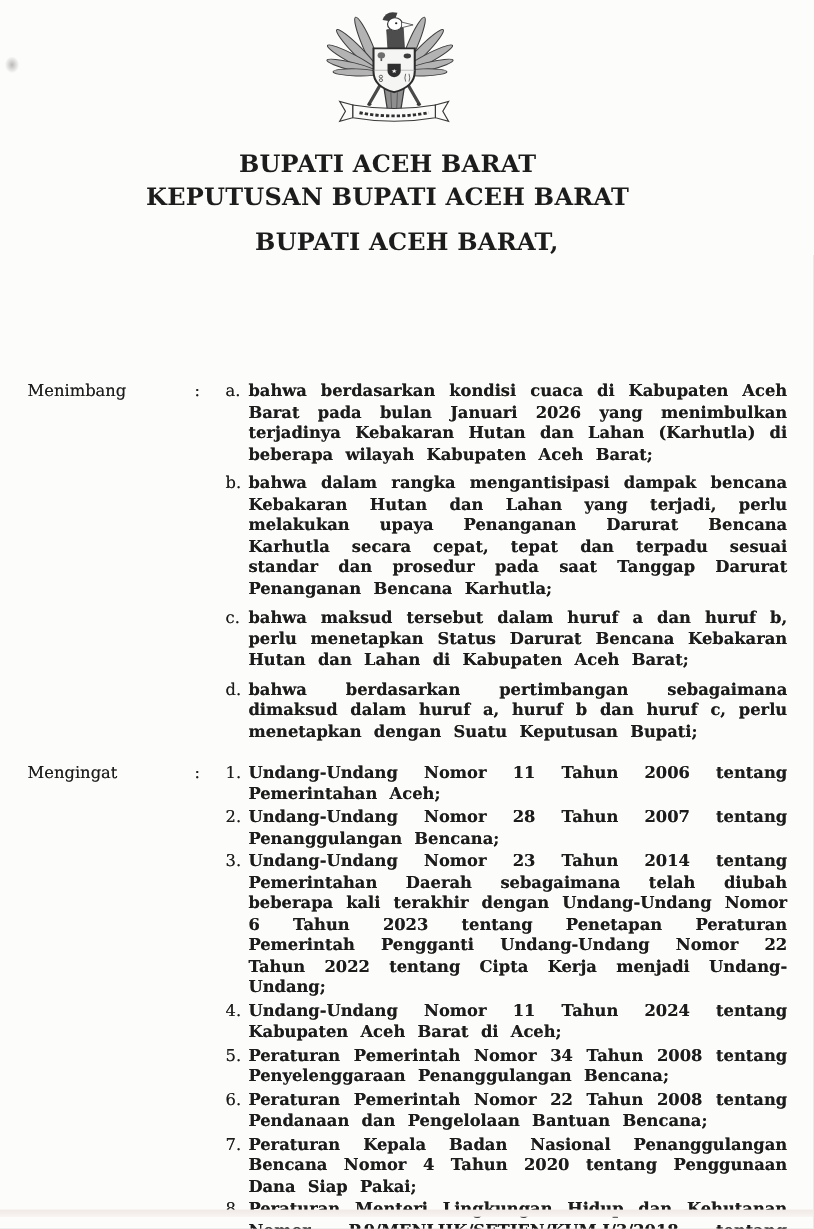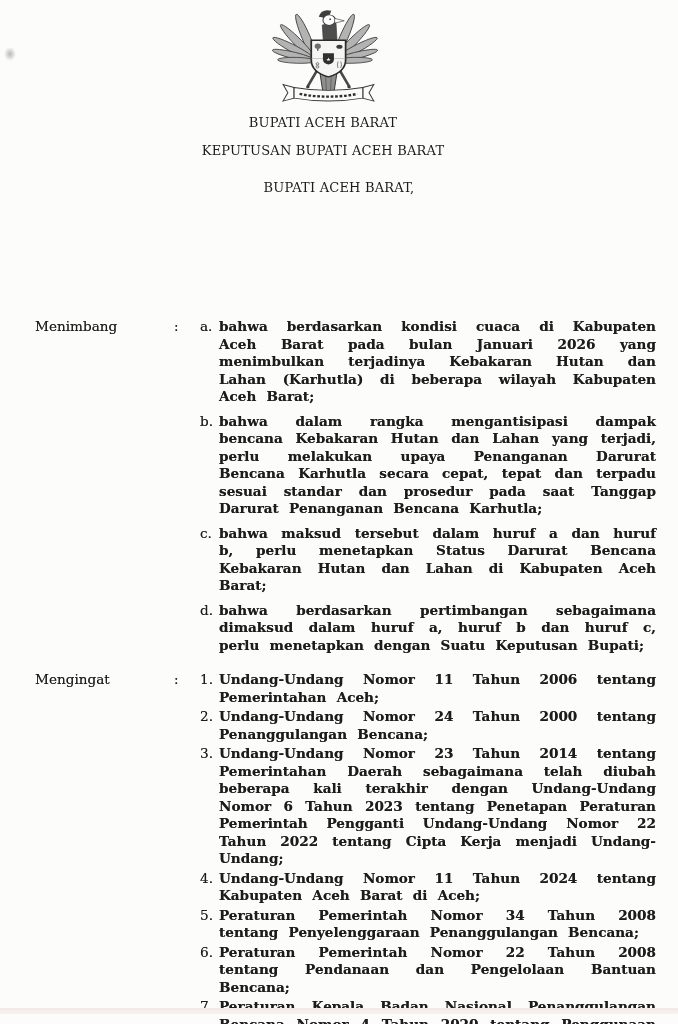--- a/index.html
+++ b/index.html
@@ -19,40 +19,40 @@
   }
   .scan-edge {
     position:absolute; left:0; top:1008px; width:678px; height:6px;
     background:linear-gradient(#f0e9e6, #f8f3f1);
   }
 
   .emblem { position:absolute; left:270px; top:6px; width:110px; height:98px; }
   .emblem svg { display:block; width:110px; height:98px; }
 
   .doc-header {
-    position:absolute; top:114px; left:0; width:646px;
+    position:absolute; top:128px; left:0; width:646px;
     text-align:center;
-    font-weight:normal;
-    font-size:13px; line-height:17px;
+    font-weight:bold;
+    font-size:20px; line-height:17px;
     letter-spacing:.2px;
   }
   .h-keputusan { margin-top:11px; }
   .h-nomor { white-space:pre; }
   .h-tentang { margin-top:12px; }
   .h-title { margin-top:12px; }
   .h-salutation { margin-top:20px;padding-left:32px; }
 
   .doc-body {
     position:absolute; top:318px; left:23px; width:633px;
     font-size:13.6px; line-height:17.5px;
     text-shadow:0 0 .4px rgba(28,28,28,.65);
   }
   .sec-row { display:flex; align-items:flex-start; }
   .sec-menimbang { margin-bottom:10px; }
-  .sec-label { flex:0 0 139px;margin-left:12px; }
+  .sec-label { flex:0 0 139px; }
   .sec-colon { flex:0 0 26px; }
   .sec-items { flex:1 1 auto; min-width:0; }
   .item { display:flex; margin-bottom:7px; }
   .sec-mengingat .item { margin-bottom:2px; }
   .marker { flex:0 0 19px; }
   .itext { flex:1 1 auto; text-align:justify; word-spacing:5.5px;font-weight:bold; }
 </style>
 </head>
 <body>
 
@@ -148,21 +148,21 @@
     <div class="sec-row sec-mengingat">
       <div class="sec-label">Mengingat</div>
       <div class="sec-colon">:</div>
       <div class="sec-items">
         <div class="item">
           <span class="marker">1.</span>
           <div class="itext">Undang-Undang Nomor 11 Tahun 2006 tentang Pemerintahan Aceh;</div>
         </div>
         <div class="item">
           <span class="marker">2.</span>
-          <div class="itext">Undang-Undang Nomor 24 Tahun 2000 tentang Penanggulangan Bencana;</div>
+          <div class="itext">Undang-Undang Nomor 28 Tahun 2007 tentang Penanggulangan Bencana;</div>
         </div>
         <div class="item">
           <span class="marker">3.</span>
           <div class="itext">Undang-Undang Nomor 23 Tahun 2014 tentang Pemerintahan Daerah sebagaimana telah diubah beberapa kali terakhir dengan Undang-Undang Nomor 6 Tahun 2023 tentang Penetapan Peraturan Pemerintah Pengganti Undang-Undang Nomor 22 Tahun 2022 tentang Cipta Kerja menjadi Undang-Undang;</div>
         </div>
         <div class="item">
           <span class="marker">4.</span>
           <div class="itext">Undang-Undang Nomor 11 Tahun 2024 tentang Kabupaten Aceh Barat di Aceh;</div>
         </div>
         <div class="item">

